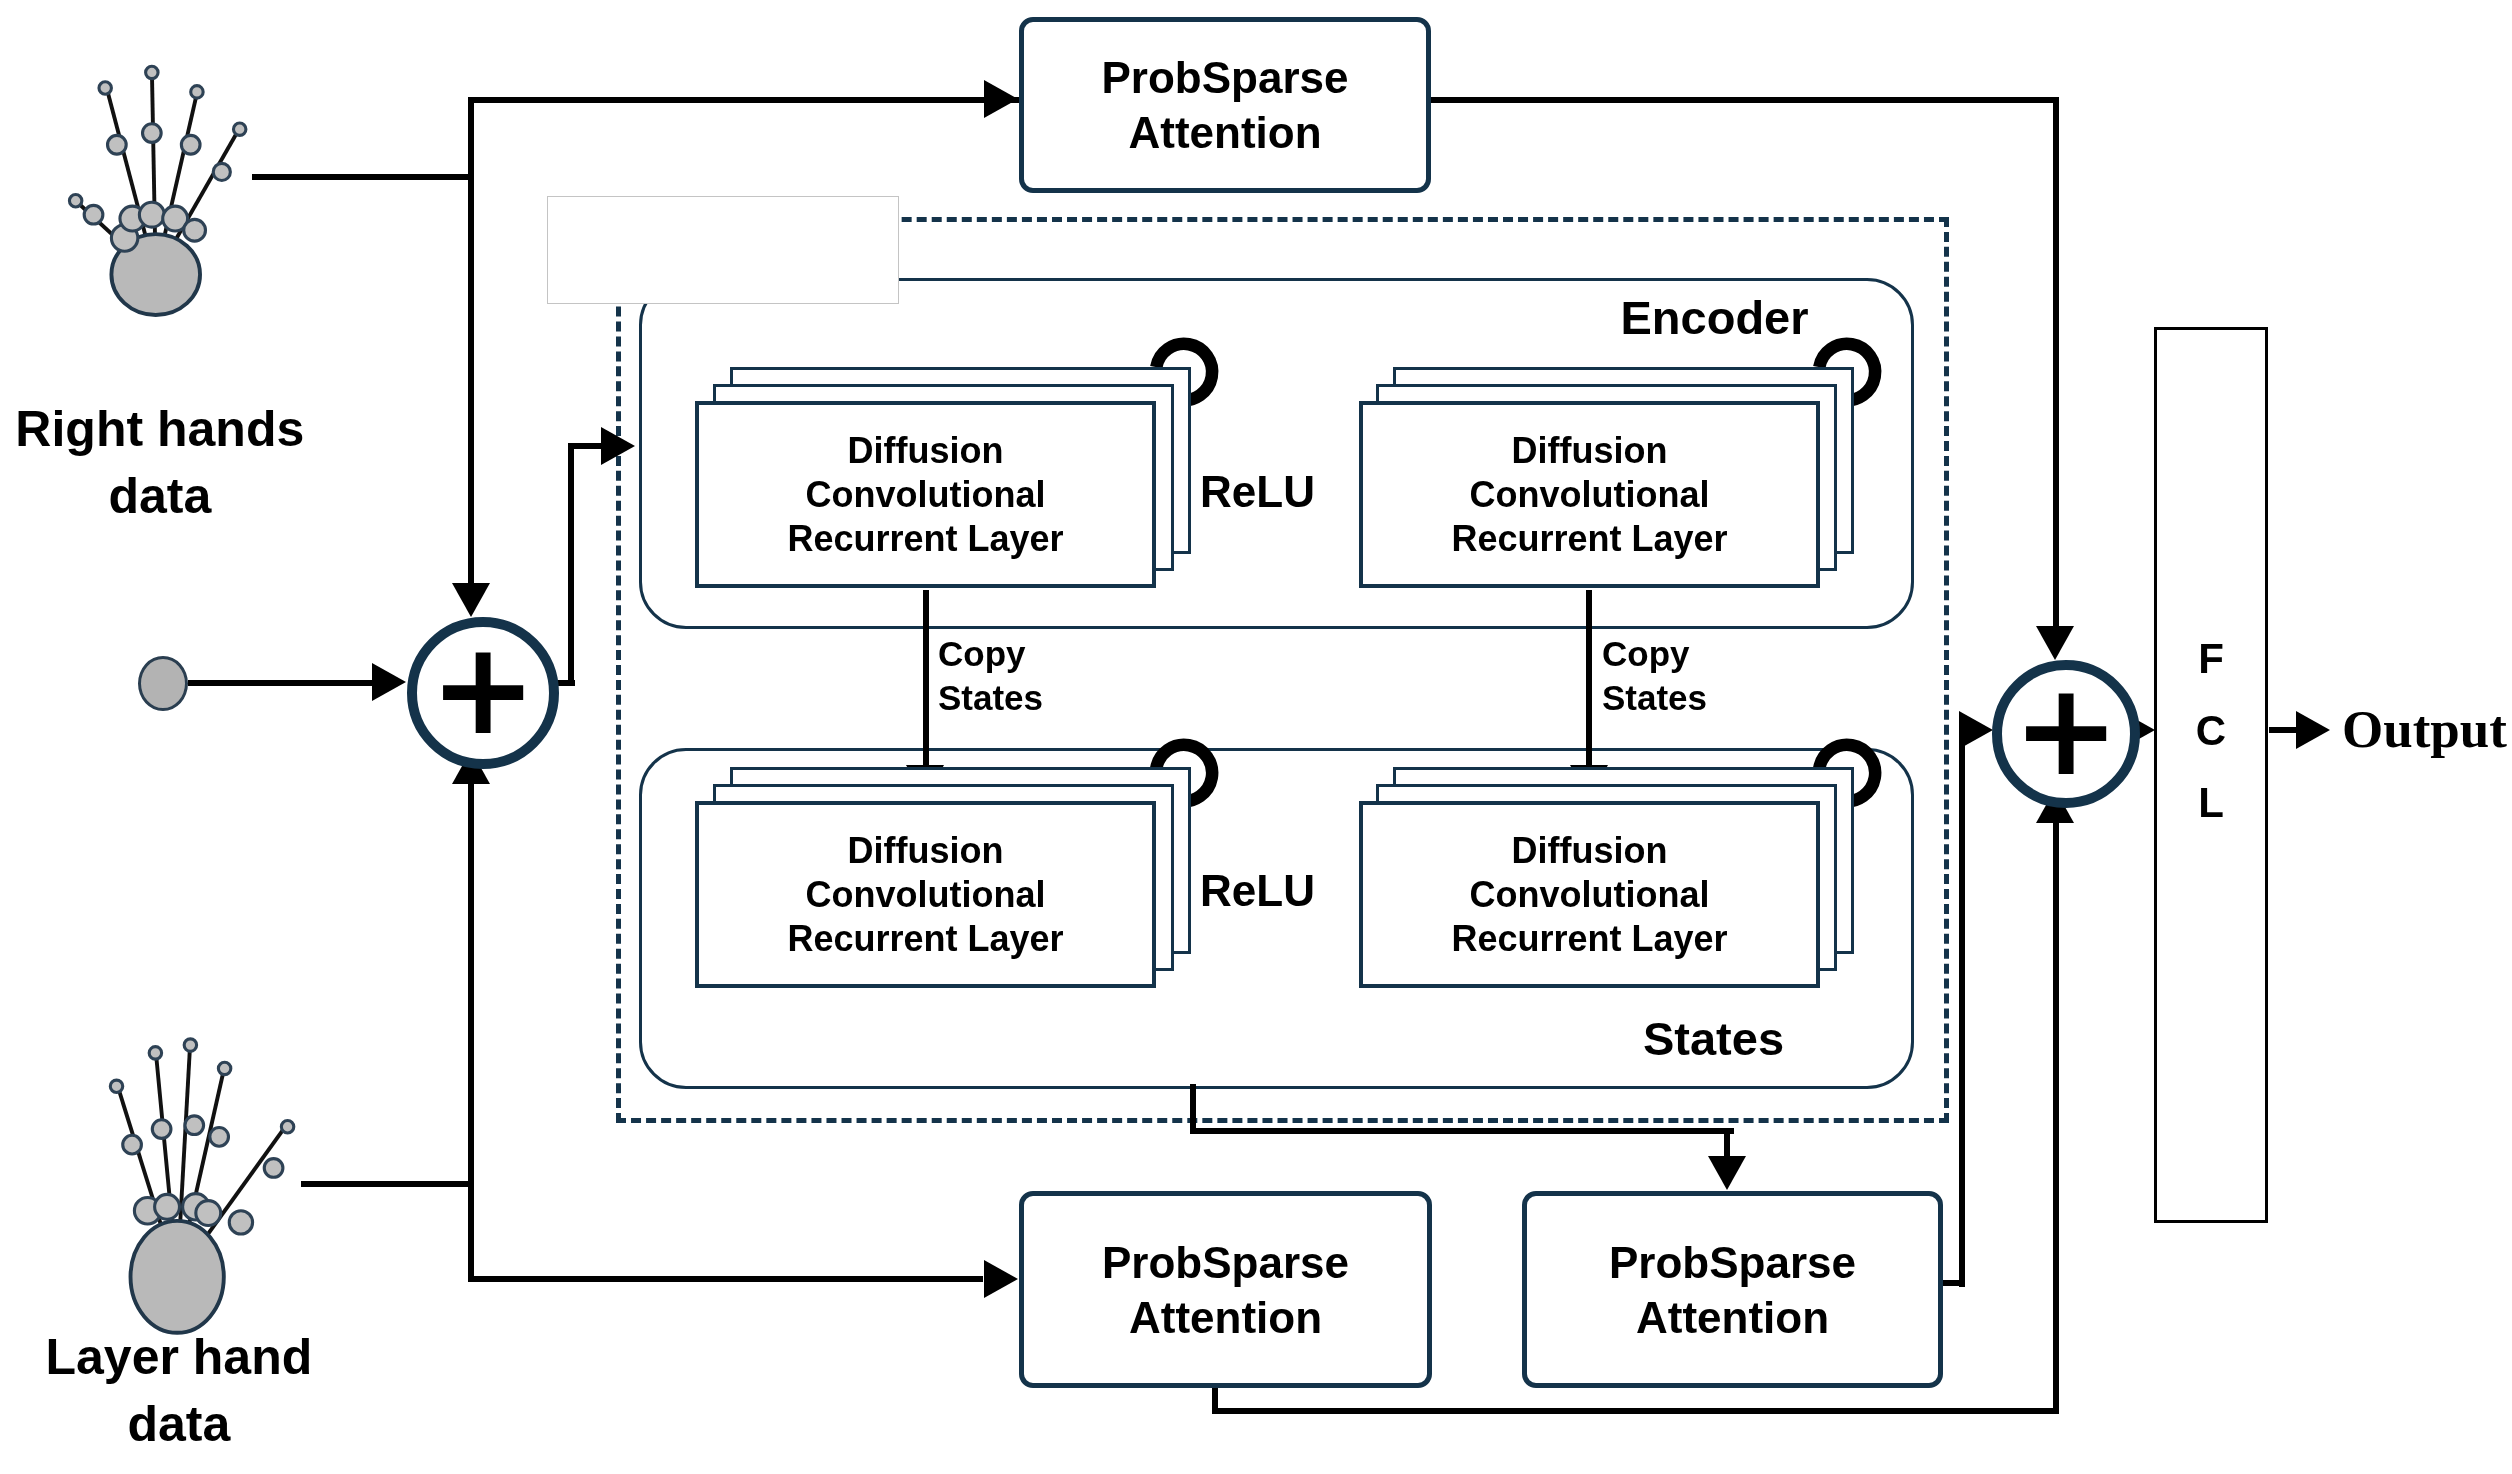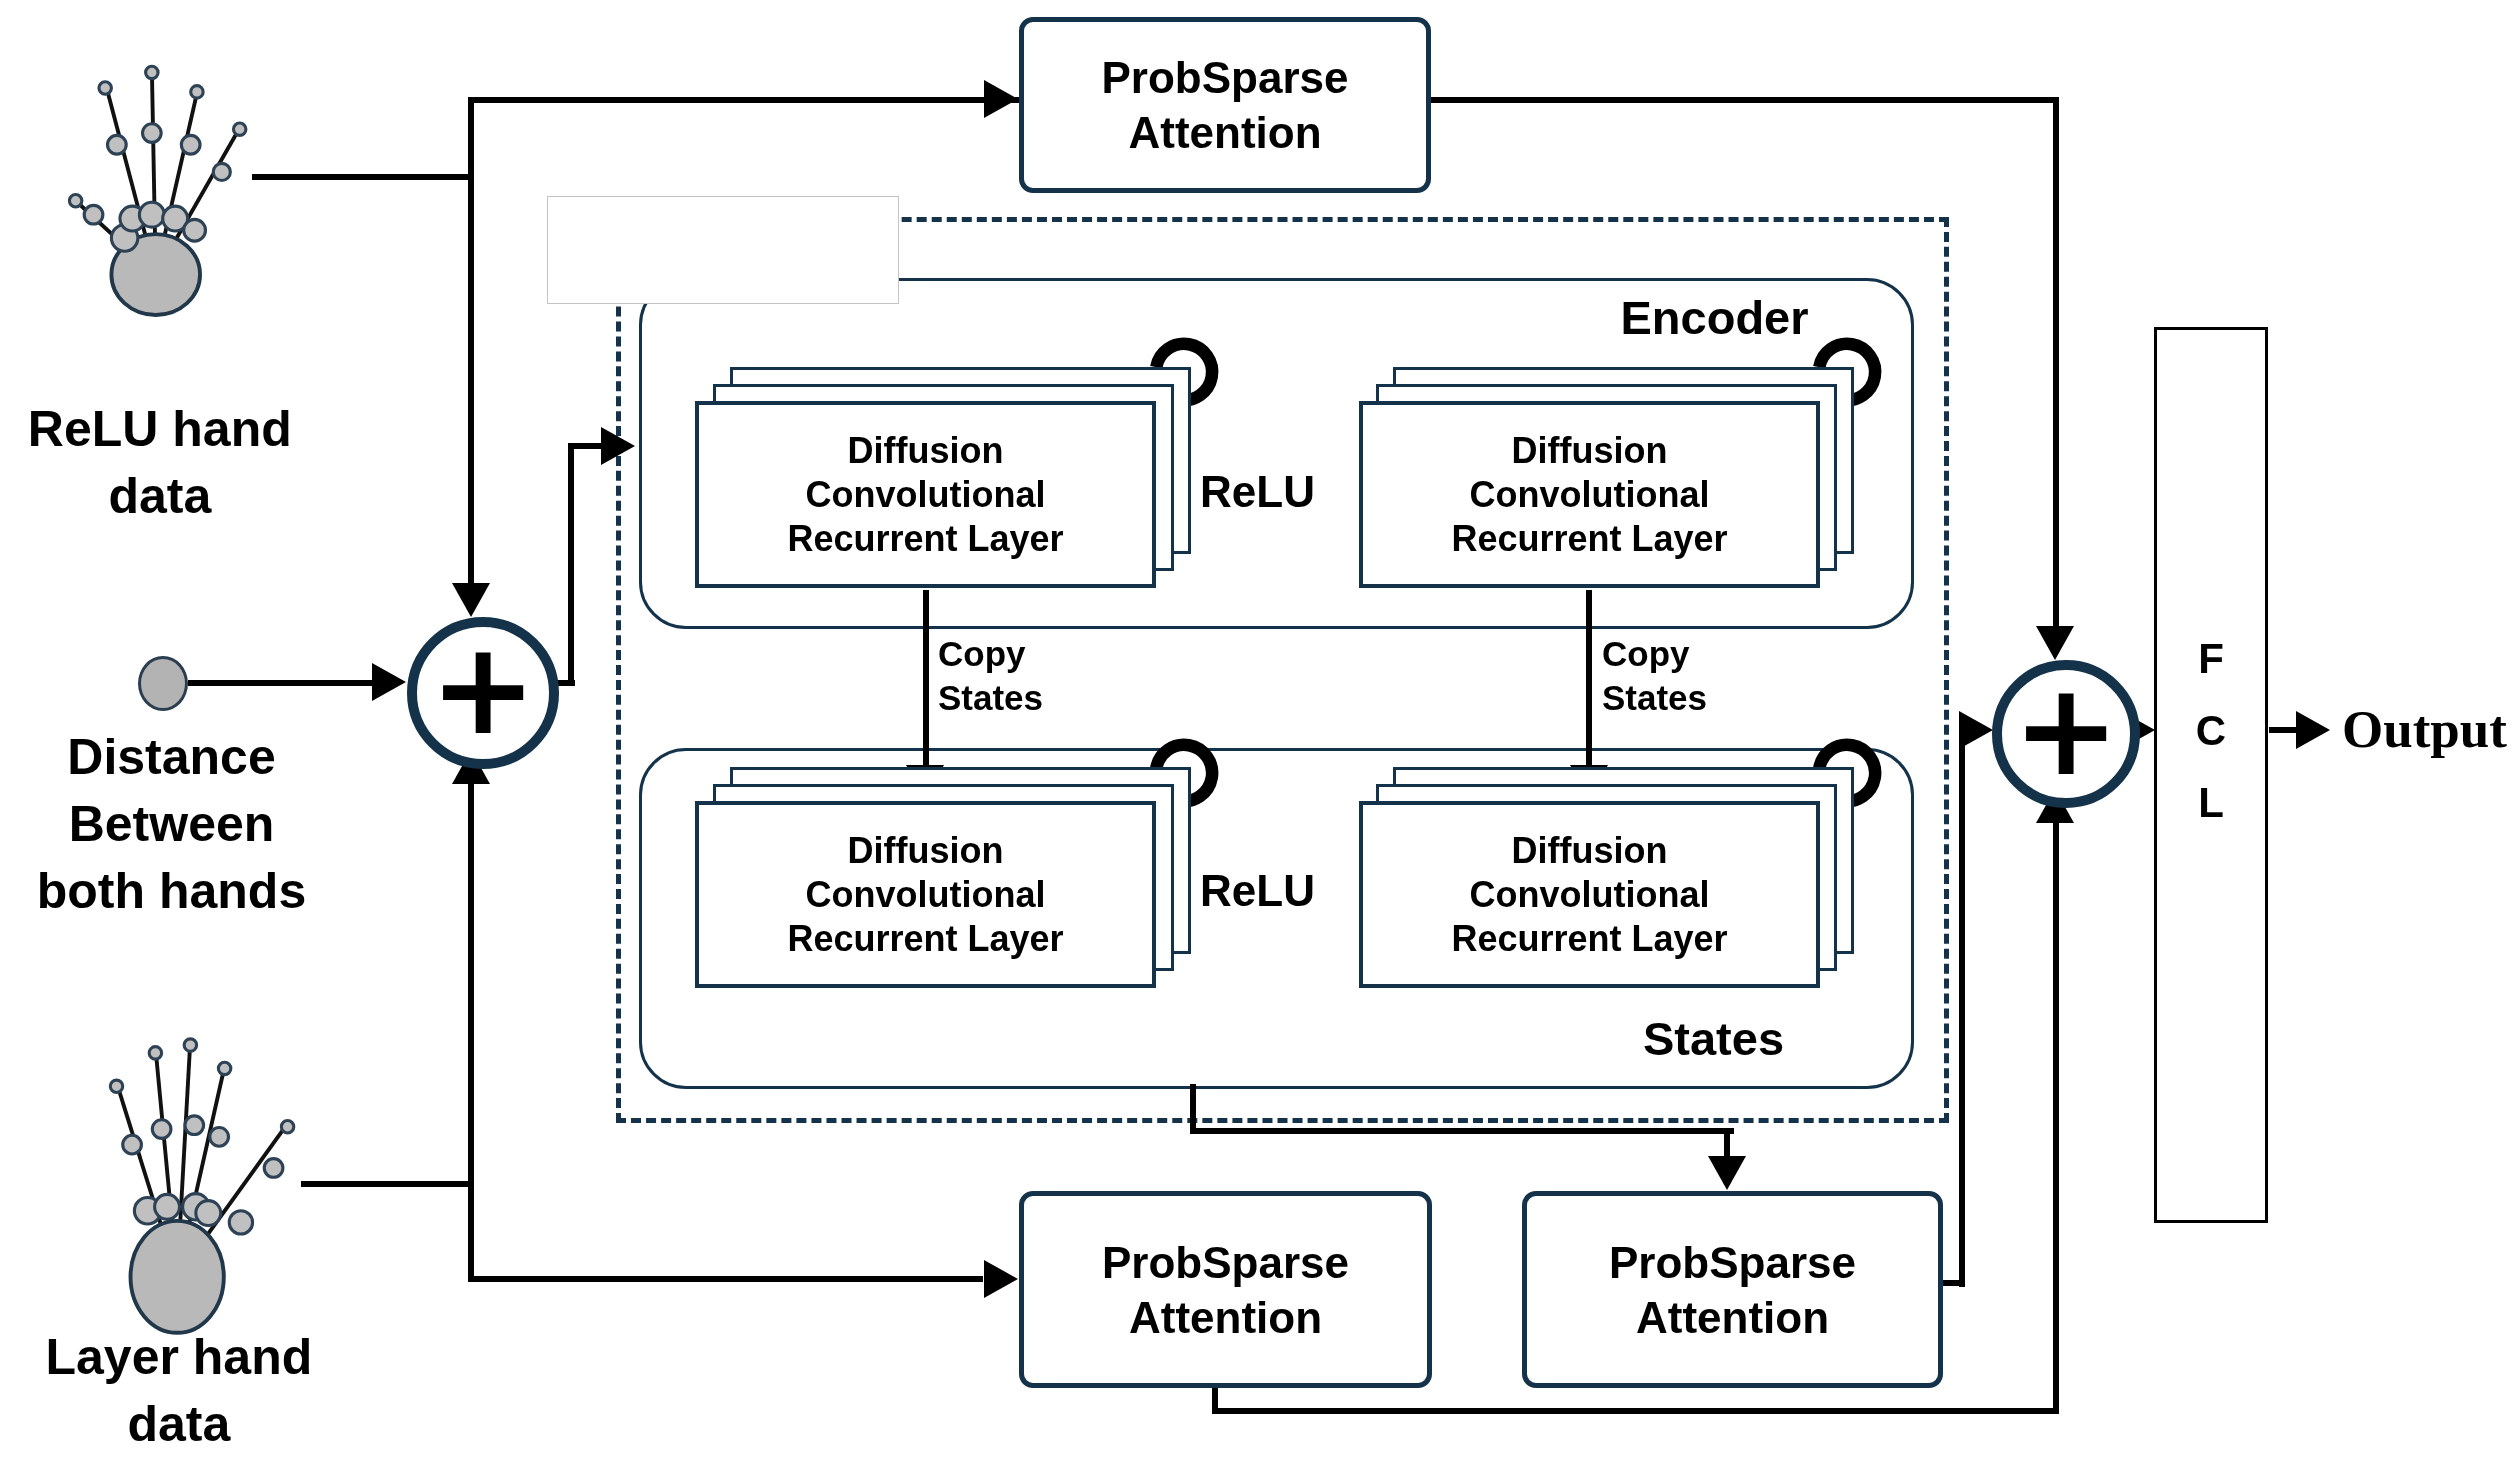--- a/index.html
+++ b/index.html
@@ -209,30 +209,25 @@
         <circle cx="140" cy="22" r="8"></circle>
       <circle cx="170" cy="210" r="16"></circle>
         <circle cx="190" cy="115" r="12"></circle>
         <circle cx="198" cy="47" r="8"></circle>
       <circle cx="195" cy="225" r="14"></circle>
         <circle cx="230" cy="150" r="11"></circle>
         <circle cx="253" cy="95" r="8"></circle>
     </g>
   </svg>
   <div class="biglabel" style="left:7.8px;top:396px;width:304px;">
-    <span>ReLU hand</span><br>
+    <span>Right hands</span><br>
     <span>data</span>
   </div>
 
   <div class="abs" style="left:138px;top:656px;width:50px;height:55px;border-radius:50%;background:#b3b3b3;border:3.9px solid #2a3e50;box-sizing:border-box;"></div>
-  <div class="biglabel" style="left:0px;top:724px;width:343px;">
-    <span>Distance</span><br>
-    <span>Between</span><br>
-    <span>both hands</span>
-  </div>
 
   <svg class="abs" style="left:58px;top:1028px;" width="257" height="311" viewBox="0 0 330 400">
     <g stroke="#111" stroke-width="5">
       <line x1="153" y1="320" x2="75" y2="70"></line>
       <line x1="153" y1="320" x2="125" y2="25"></line>
       <line x1="153" y1="320" x2="170" y2="15"></line>
       <line x1="153" y1="320" x2="215" y2="45"></line>
       <line x1="153" y1="320" x2="297" y2="120"></line>
     </g>
     <ellipse cx="153" cy="320" rx="60" ry="72" fill="#b9b9b9" stroke="#21374a" stroke-width="5"></ellipse>

